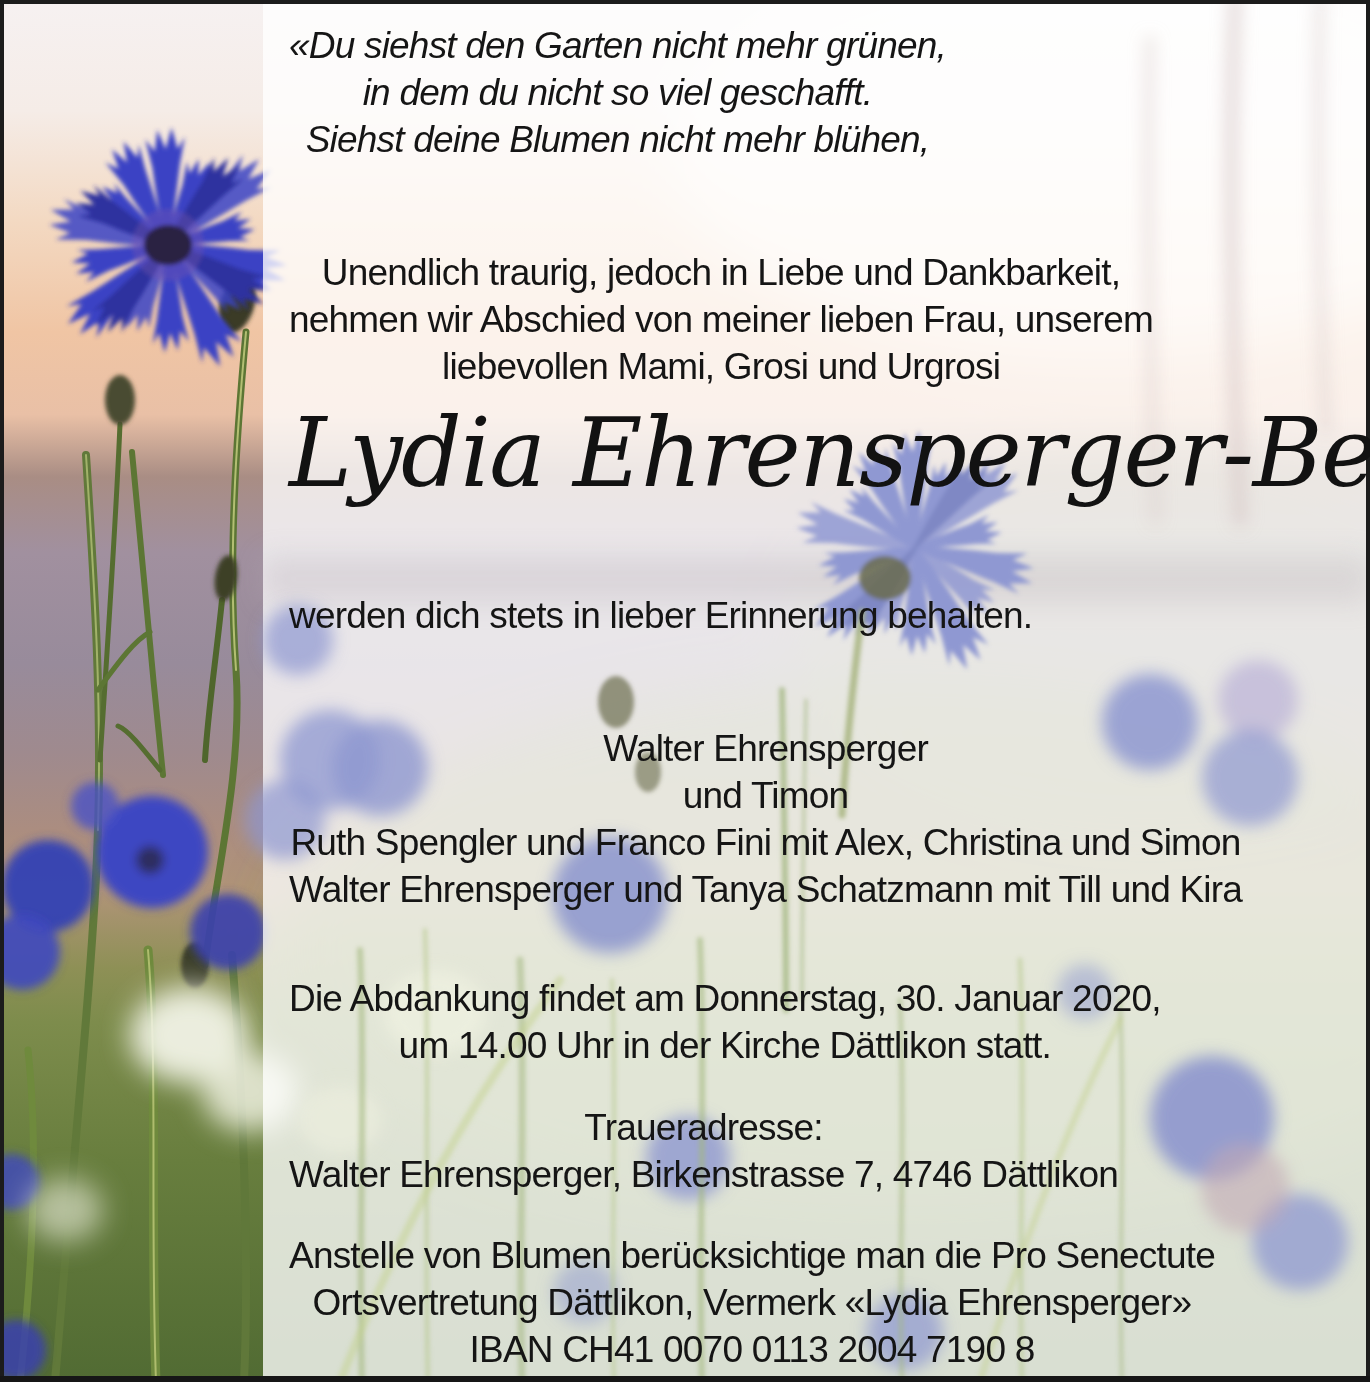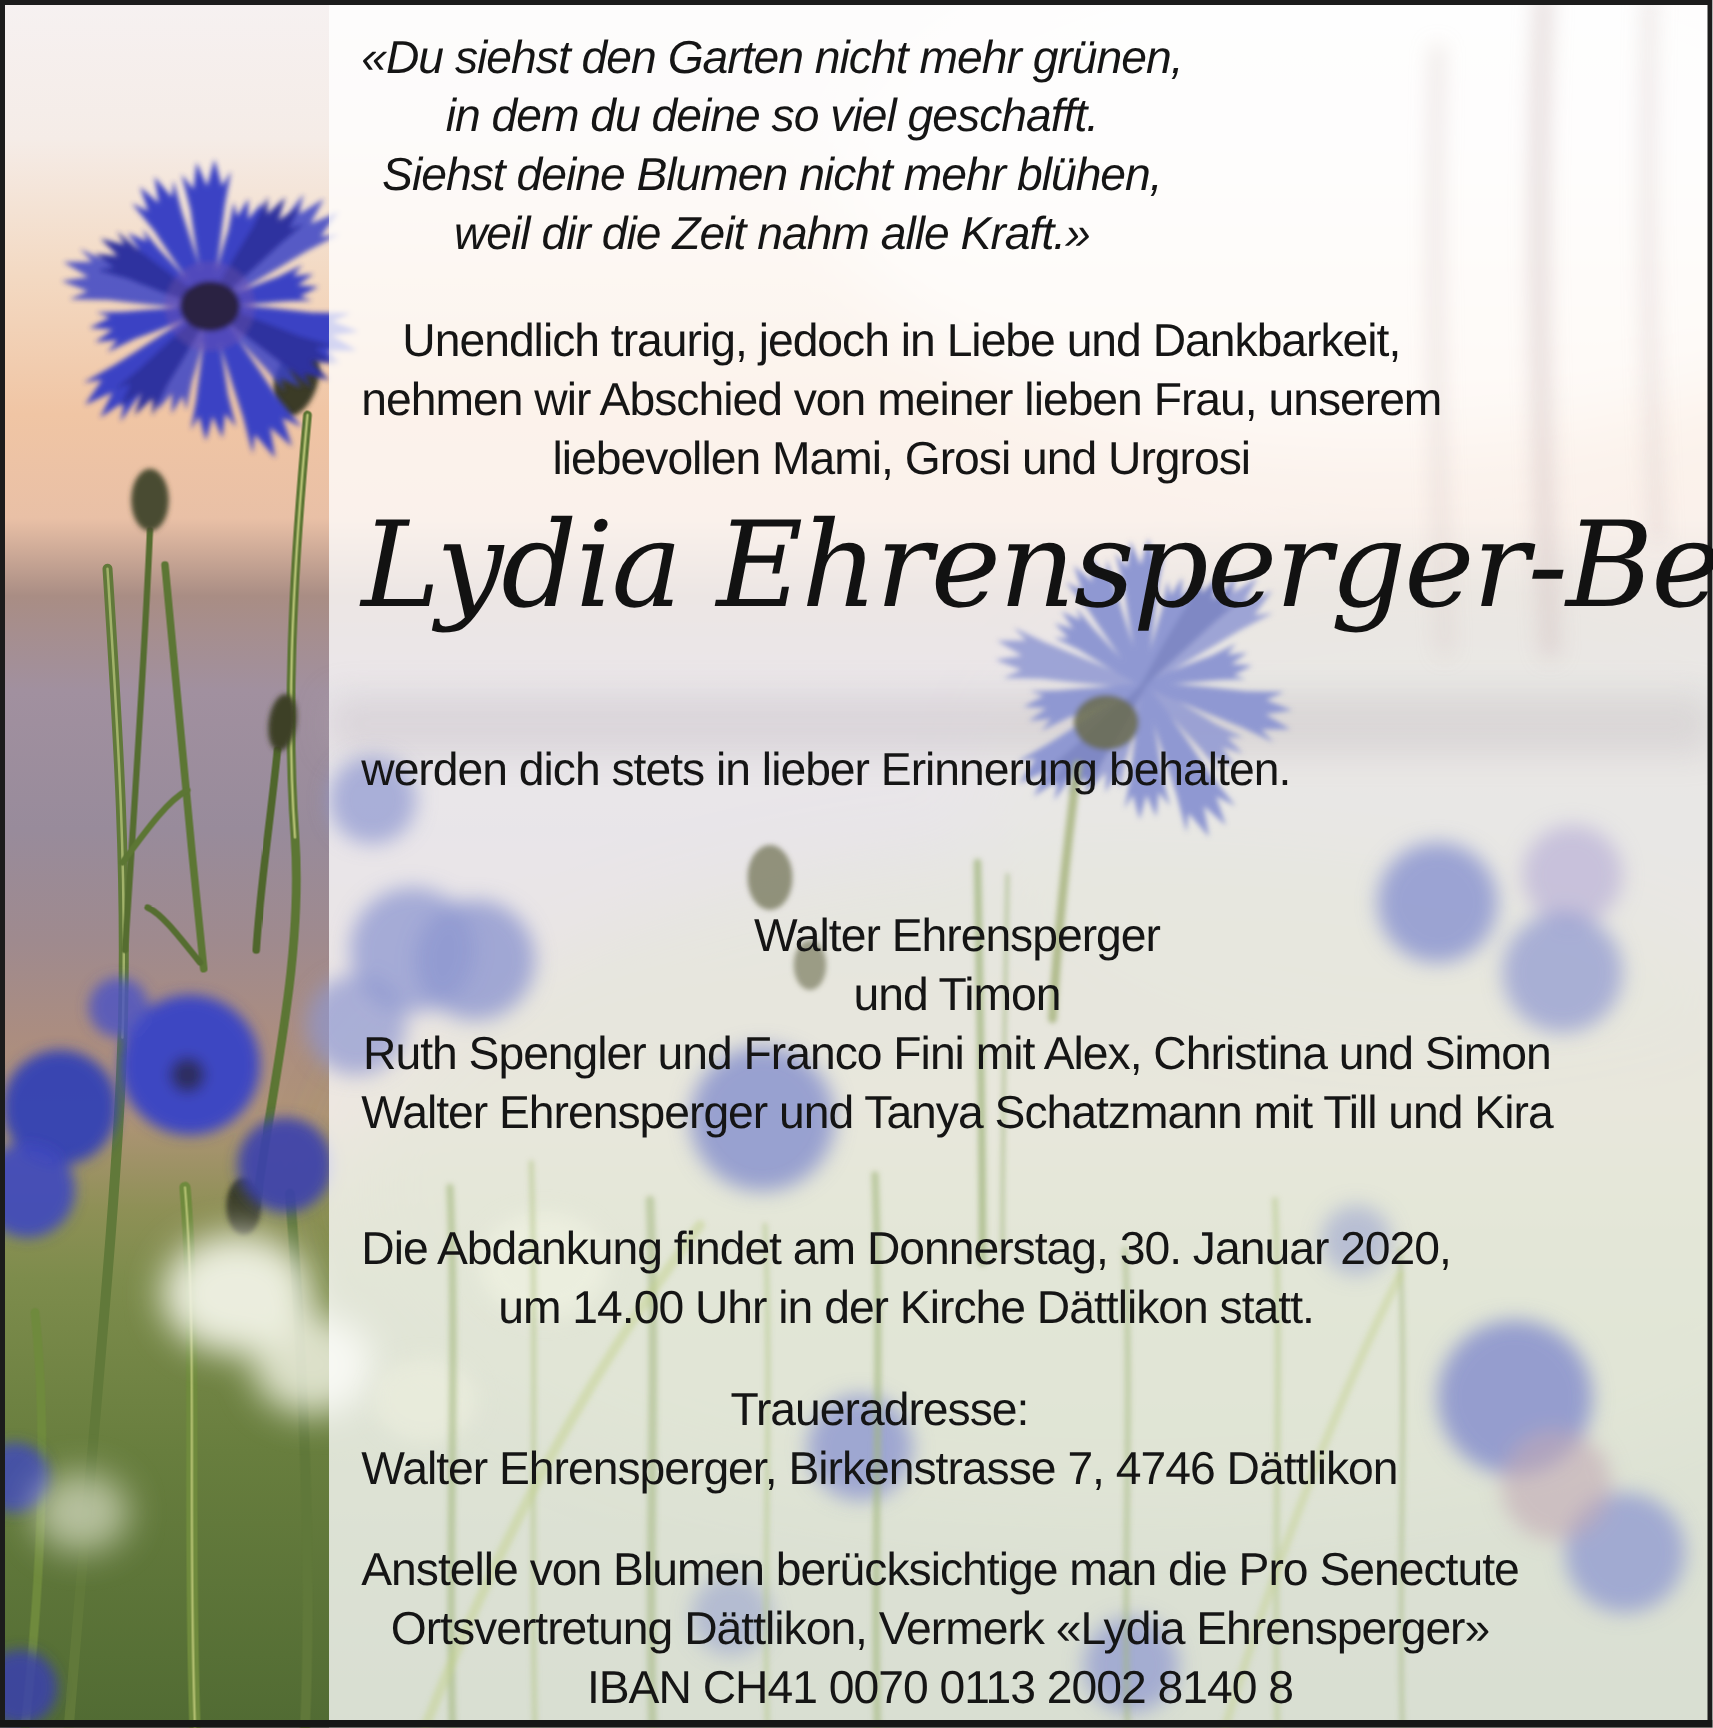--- a/index.html
+++ b/index.html
@@ -196,23 +196,22 @@
     </g>
 
     <g>
       <rect x="2" y="2" width="1366" height="1378" fill="none" stroke="#1c1c1c" stroke-width="4"></rect>
       <rect x="0" y="1376" width="1370" height="6" fill="#161616"></rect>
     </g>
   </svg>
 
   <div class="textcol quote" style="top:22px">
     <div class="line">«Du siehst den Garten nicht mehr grünen,</div>
-    <div class="line">in dem du deine so viel geschafft.</div>
+    <div class="line">in dem du nicht so viel geschafft.</div>
     <div class="line">Siehst deine Blumen nicht mehr blühen,</div>
-    <div class="line">weil dir die Zeit nahm alle Kraft.»</div>
   </div>
 
   <div class="textcol" style="top:249px">
     <div class="line">Unendlich traurig, jedoch in Liebe und Dankbarkeit,</div>
     <div class="line">nehmen wir Abschied von meiner lieben Frau, unserem</div>
     <div class="line">liebevollen Mami, Grosi und Urgrosi</div>
   </div>
 
   <div class="textcol" style="top:403px">
     <div class="name-line">Lydia Ehrensperger-Berger</div>
@@ -236,16 +235,16 @@
   </div>
 
   <div class="textcol" style="top:1104px">
     <div class="line">Traueradresse:</div>
     <div class="line">Walter Ehrensperger, Birkenstrasse 7, 4746 Dättlikon</div>
   </div>
 
   <div class="textcol" style="top:1232px">
     <div class="line">Anstelle von Blumen berücksichtige man die Pro Senectute</div>
     <div class="line">Ortsvertretung Dättlikon, Vermerk «Lydia Ehrensperger»</div>
-    <div class="line">IBAN CH41 0070 0113 2002 8140 8</div>
+    <div class="line">IBAN CH41 0070 0113 2004 7190 8</div>
   </div>
 
 </div>
 
 </body></html>

